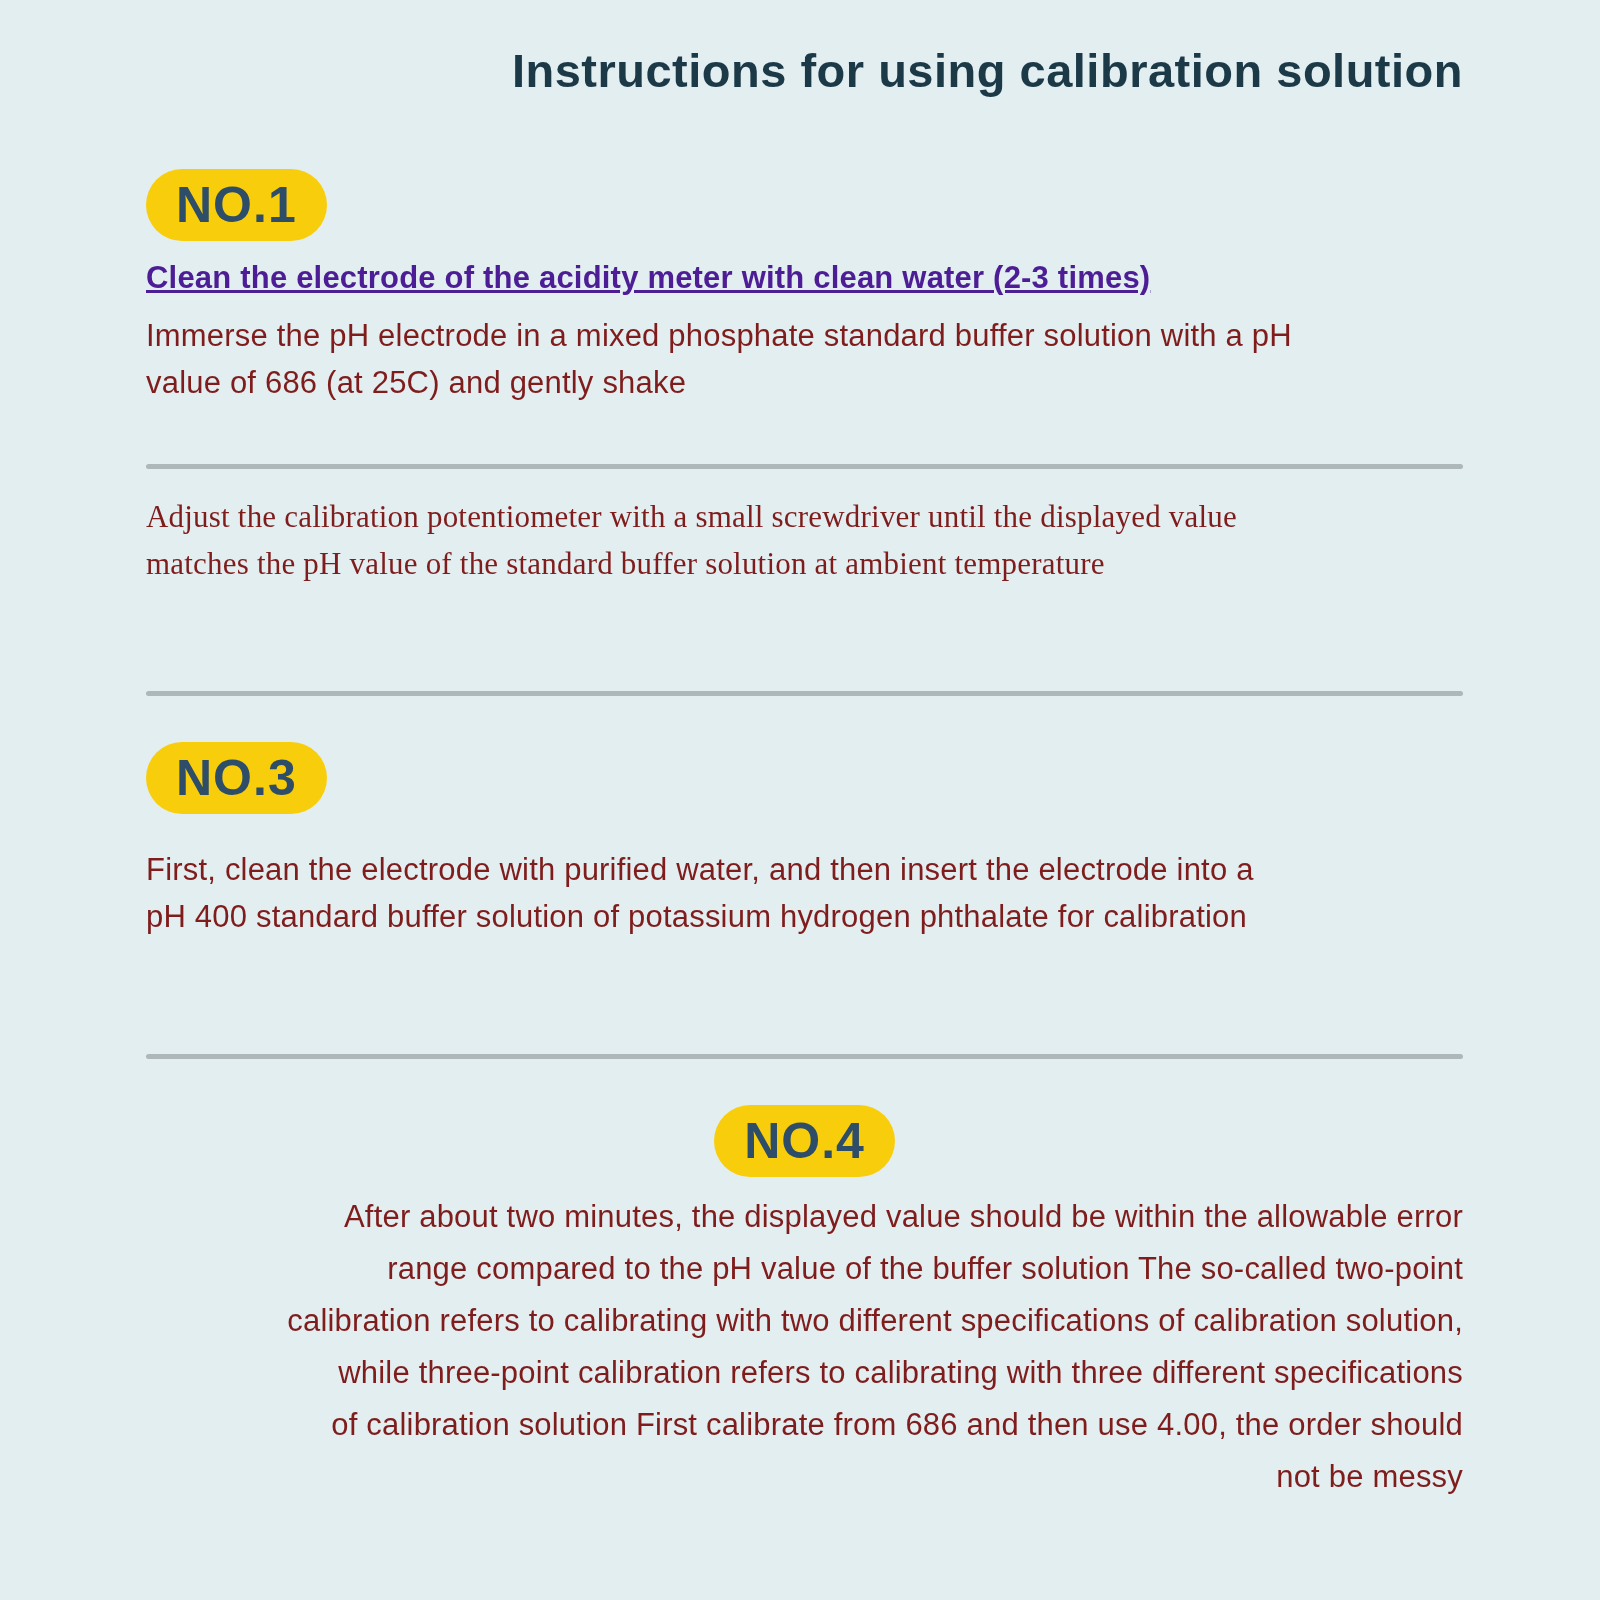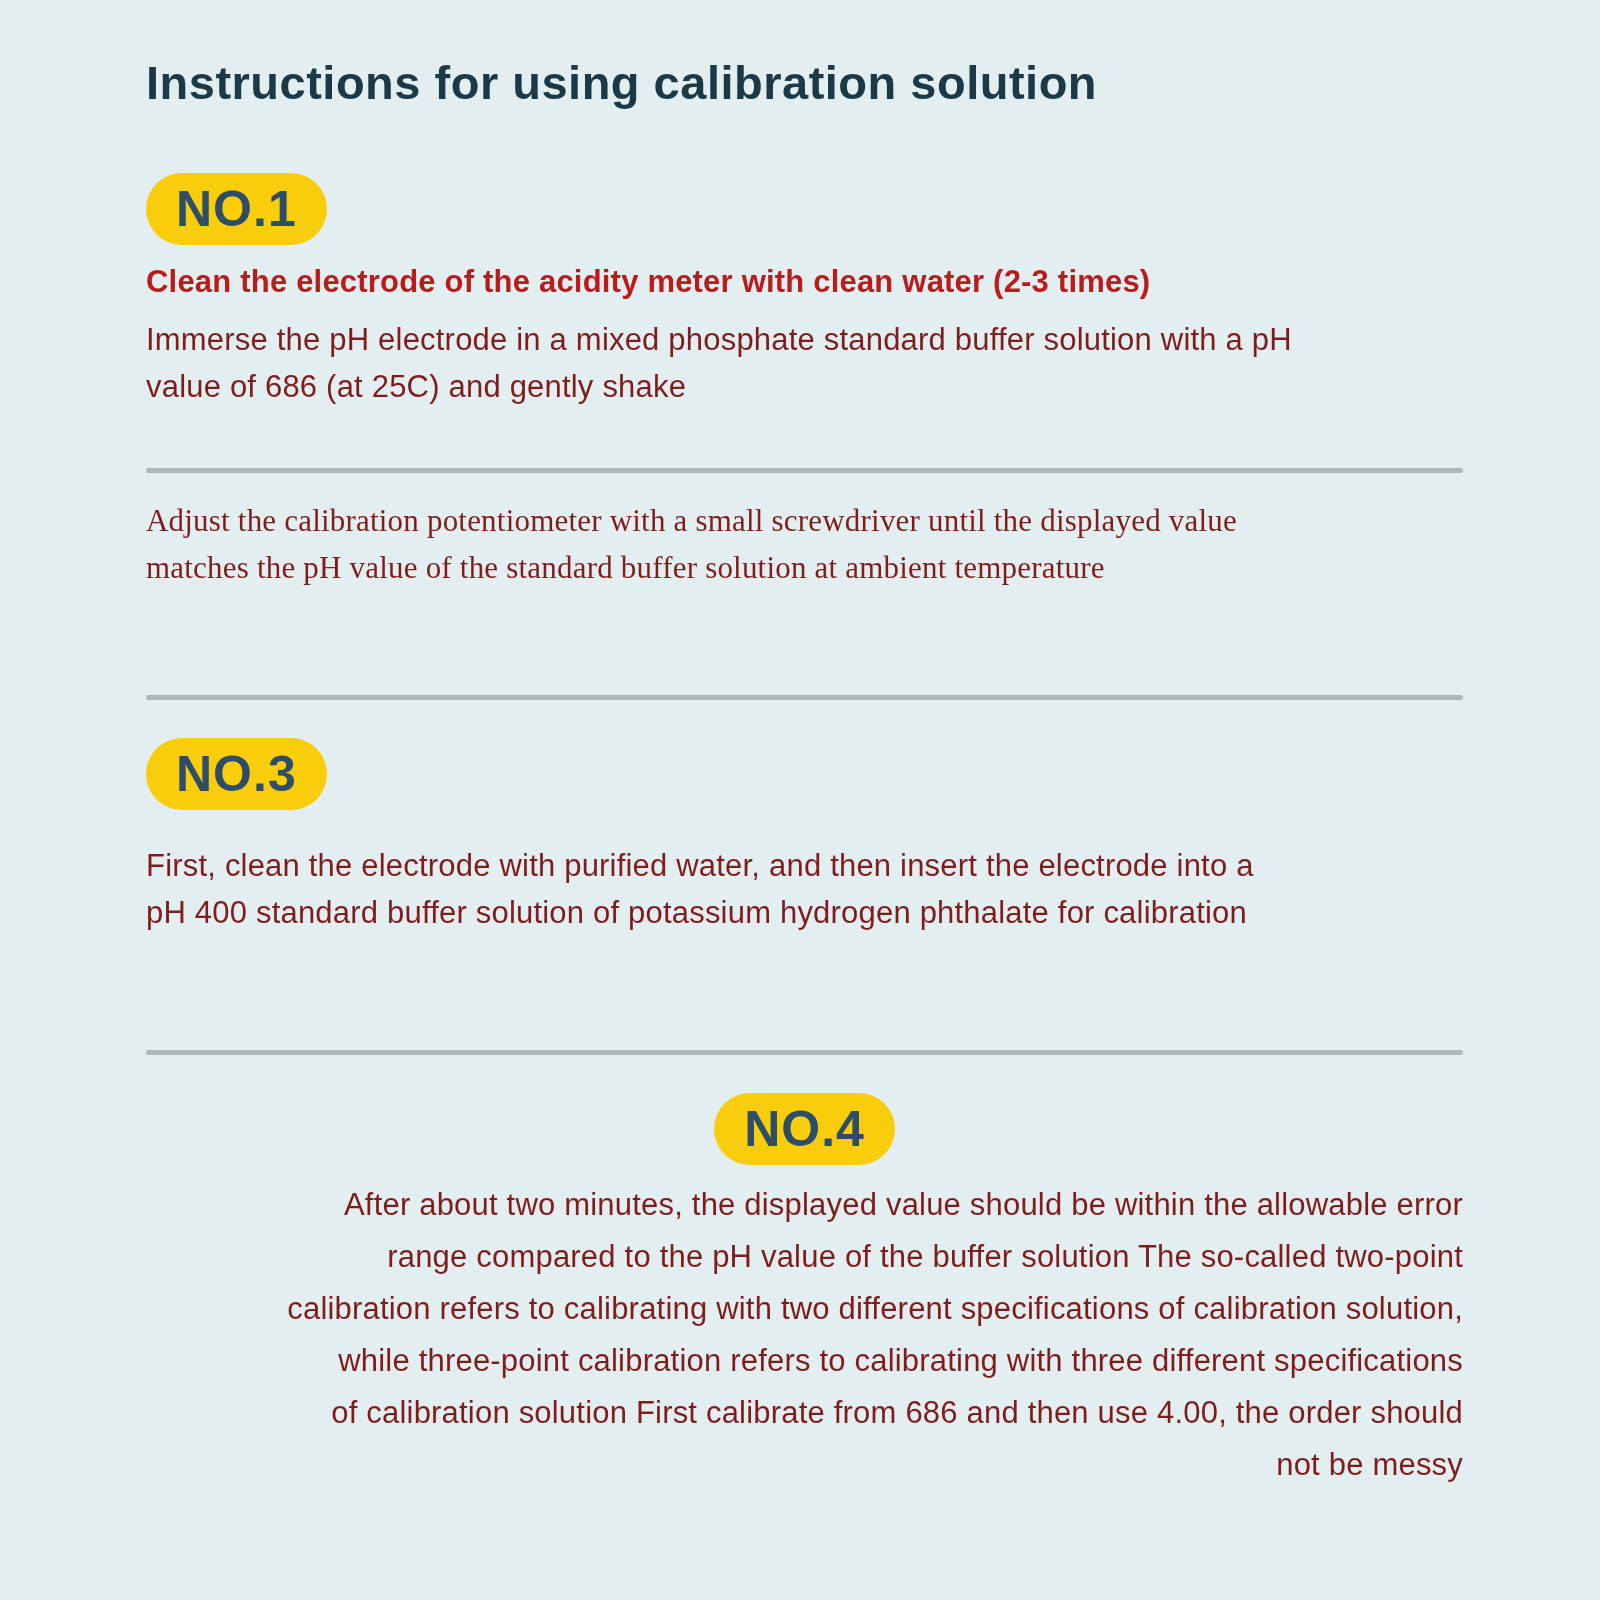--- a/index.html
+++ b/index.html
@@ -13,51 +13,53 @@
     font-family: "Liberation Sans", "DejaVu Sans", sans-serif;
     overflow: hidden;
   }
   .page {
     box-sizing: border-box;
     width: 1600px;
     height: 1600px;
     padding: 0 137px 0 146px;
   }
   .title {
-    margin: 56px 0 0 0;
-    text-align: left;
+    margin: 44px 0 0 0;
+    text-align: right;
     font-size: 47px;
     line-height: 54px;
     font-weight: 700;
     color: #1b3947;
     letter-spacing: 0.5px;
   }
   .badge {
     display: inline-block;
     background: #f8cd0b;
     color: #2d4d68;
     font-weight: 700;
     font-size: 50px;
     line-height: 72px;
     padding: 0 30px;
     border-radius: 40px;
     letter-spacing: 1px;
+    margin-top: 8px;
   }
   .badge-row { font-size: 0; }
   .sec1-badge-row { margin-top: 63px; }
   .sec2-badge-row { margin-top: 48px; }
   .sec3-badge-row { margin-top: 38px; }
   .sec4-badge-row { margin-top: 38px; text-align: center; }
   .heading {
     margin: 18px 0 0 0;
     font-size: 31px;
     line-height: 37px;
     font-weight: 700;
-    color: #b91c1c;
+    color: #4c1d95;
     letter-spacing: 0.2px;
+    text-decoration: underline;
   }
   .body-text {
     margin: 16px 0 0 0;
     font-size: 31px;
     line-height: 47px;
     font-weight: 400;
     color: #7f1d1d;
     white-space: pre-line;
     letter-spacing: 0.2px;
   }

